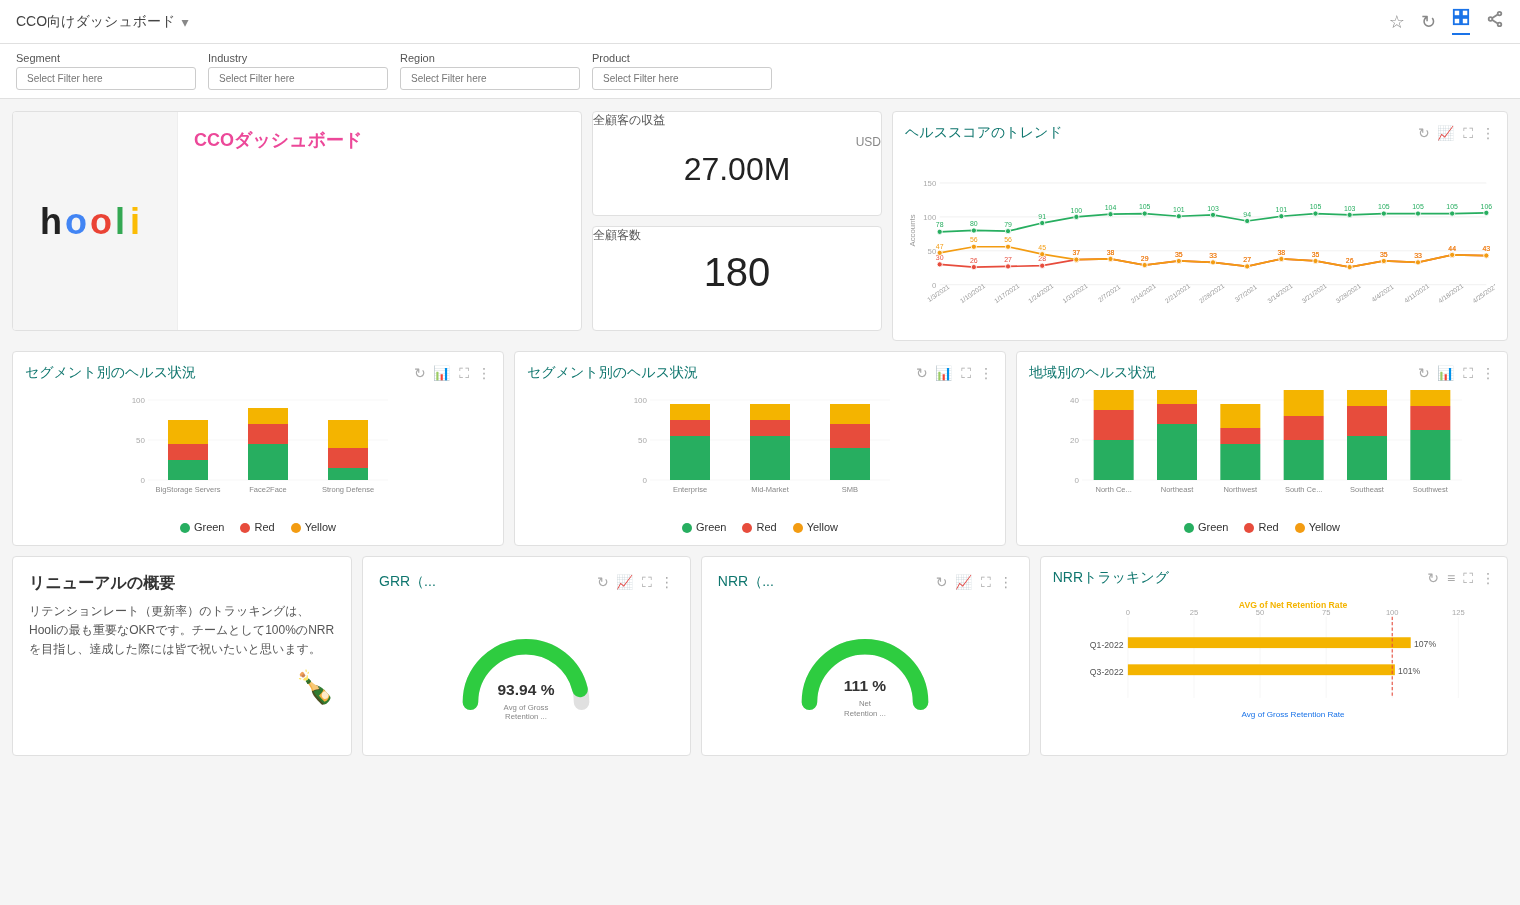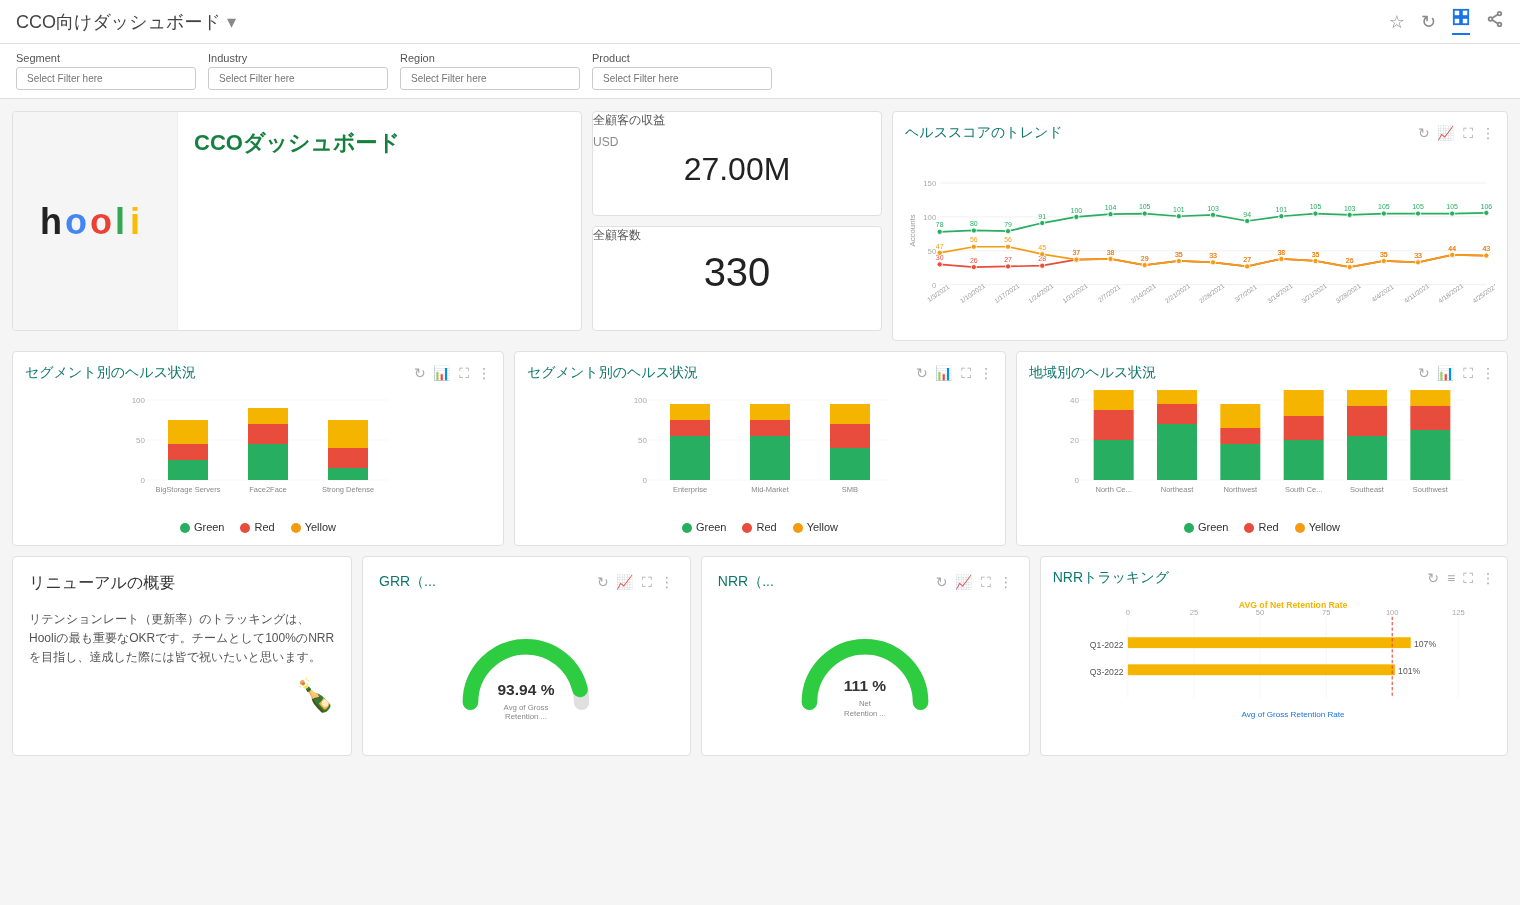--- a/index.html
+++ b/index.html
@@ -8,21 +8,21 @@
     
     .header {
       background: #fff;
       border-bottom: 1px solid #e0e0e0;
       padding: 0 16px;
       height: 44px;
       display: flex;
       align-items: center;
       justify-content: space-between;
     }
-    .header-left { display: flex; align-items: center; gap: 6px; font-size: 18px; color: #444; }
+    .header-left { display: flex; align-items: center; gap: 6px; font-size: 14px; color: #444; }
     .header-right { display: flex; align-items: center; gap: 16px; }
     .header-right svg { width: 18px; height: 18px; }
     .nav-icon { cursor: pointer; color: #888; }
     .nav-icon.active { color: #1a73e8; border-bottom: 2px solid #1a73e8; padding-bottom: 2px; }
 
     
     .filter-bar {
       background: #fff;
       border-bottom: 1px solid #e0e0e0;
       padding: 8px 16px;
@@ -61,40 +61,40 @@
       width: 165px;
       background: #f5f5f5;
       display: flex;
       align-items: center;
       justify-content: center;
       border-right: 1px solid #eee;
       flex-shrink: 0;
     }
     .logo-svg { width: 120px; }
     .intro-text { padding: 16px; overflow: hidden; }
-    .intro-title { font-size: 22px; font-weight: bold; margin-bottom: 8px; color: #15803d; }
+    .intro-title { font-size: 18px; font-weight: bold; margin-bottom: 8px; color: #ec4899; }
     .intro-body { font-size: 12px; color: #555; line-height: 1.6; }
 
     
     .kpi-row {
       display: flex;
       flex-direction: column;
       gap: 10px;
       width: 295px;
       flex-shrink: 0;
     }
     .kpi-card {
       background: #fff;
       border: 1px solid #e0e0e0;
       border-radius: 4px;
       flex: 1;
     }
     .kpi-title { font-size: 12px; color: #555; margin-bottom: 6px; }
     .kpi-value { font-size: 28px; font-weight: 300; color: #222; text-align: center; }
-    .kpi-unit { font-size: 13px; color: #777; text-align: left; }
+    .kpi-unit { font-size: 13px; color: #777; text-align: right; }
 
     
     .trend-panel {
       background: #fff;
       border: 1px solid #e0e0e0;
       border-radius: 4px;
       flex: 1;
       padding: 12px;
       min-width: 0;
     }
@@ -116,21 +116,21 @@
     
     .bottom-row { display: flex; gap: 10px; height: 200px; }
     .renewal-panel {
       background: #fff;
       border: 1px solid #e0e0e0;
       border-radius: 4px;
       width: 340px;
       padding: 16px;
       flex-shrink: 0;
     }
-    .renewal-title { font-size: 16px; font-weight: normal; margin-bottom: 16px; }
+    .renewal-title { font-size: 16px; font-weight: bold; margin-bottom: 8px; }
     .renewal-text { font-size: 12px; color: #555; line-height: 1.6; }
     .gauge-panel {
       background: #fff;
       border: 1px solid #e0e0e0;
       border-radius: 4px;
       flex: 1;
       padding: 16px;
     }
     .nrr-panel {
       background: #fff;
@@ -222,21 +222,21 @@
     </div>
 
     <div class="kpi-row" style="width:290px;height:220px;">
       <div class="kpi-card">
         <div class="kpi-title">全顧客の収益</div>
         <div class="kpi-unit" style="font-size:12px;color:#888;margin-bottom:2px;">USD</div>
         <div class="kpi-value" style="font-size:32px;font-weight:300;">27.00M</div>
       </div>
       <div class="kpi-card">
         <div class="kpi-title">全顧客数</div>
-        <div class="kpi-value" style="font-size:40px;font-weight:300;">330</div>
+        <div class="kpi-value" style="font-size:40px;font-weight:300;">180</div>
       </div>
     </div>
 
     <div class="trend-panel">
       <div class="panel-header">
         <span class="panel-title">ヘルススコアのトレンド</span>
         <div class="panel-icons">
           <span>↻</span>
           <span>📈</span>
           <span>⛶</span>

